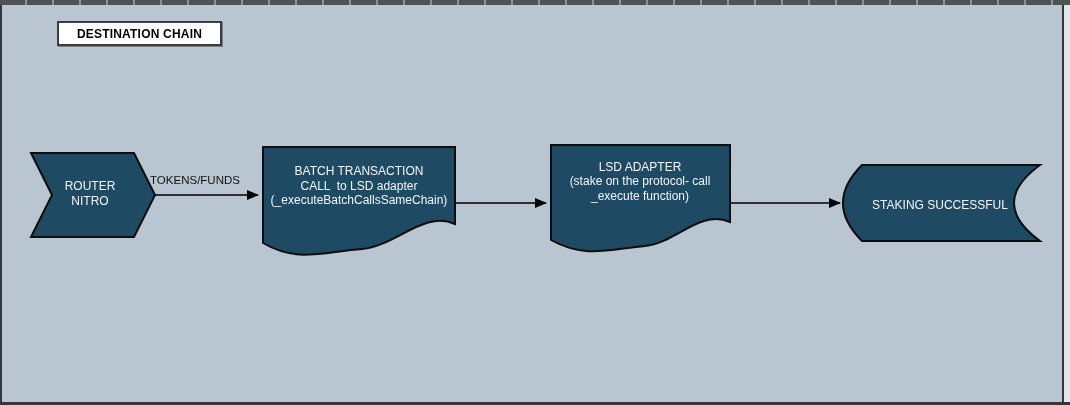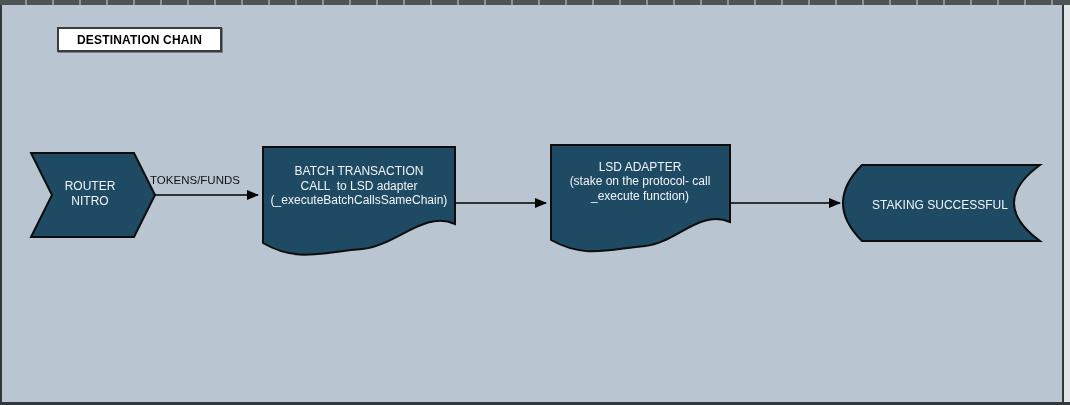--- a/index.html
+++ b/index.html
@@ -21,21 +21,21 @@
     z-index:6;
   }
   
   .frame-left{position:absolute;left:0;top:0;bottom:0;width:2px;background:var(--frame-border,#33383a);z-index:5;}
   .frame-bottom{position:absolute;left:0;right:0;bottom:0;height:3px;background:var(--frame-border,#33383a);z-index:5;}
   .frame-right{position:absolute;top:0;bottom:0;right:6px;width:2px;background:var(--frame-border,#33383a);z-index:5;}
   .gutter-right{position:absolute;top:0;bottom:0;right:0;width:6px;background:var(--right-gutter,#e3e6e8);z-index:4;}
 
   
   .region-label{
-    position:absolute;left:57px;top:27px;width:165px;height:25px;
+    position:absolute;left:57px;top:21px;width:165px;height:25px;
     background:var(--label-box-bg,#fff);
     border:2px solid var(--label-box-border,#3c3c3c);
     box-shadow:1px 1px 0 rgba(0,0,0,.35);
     box-sizing:border-box;
     display:flex;align-items:center;justify-content:center;
     font-size:12px;font-weight:bold;color:var(--label-text,#000);
     letter-spacing:.2px;
     z-index:3;
   }
 

